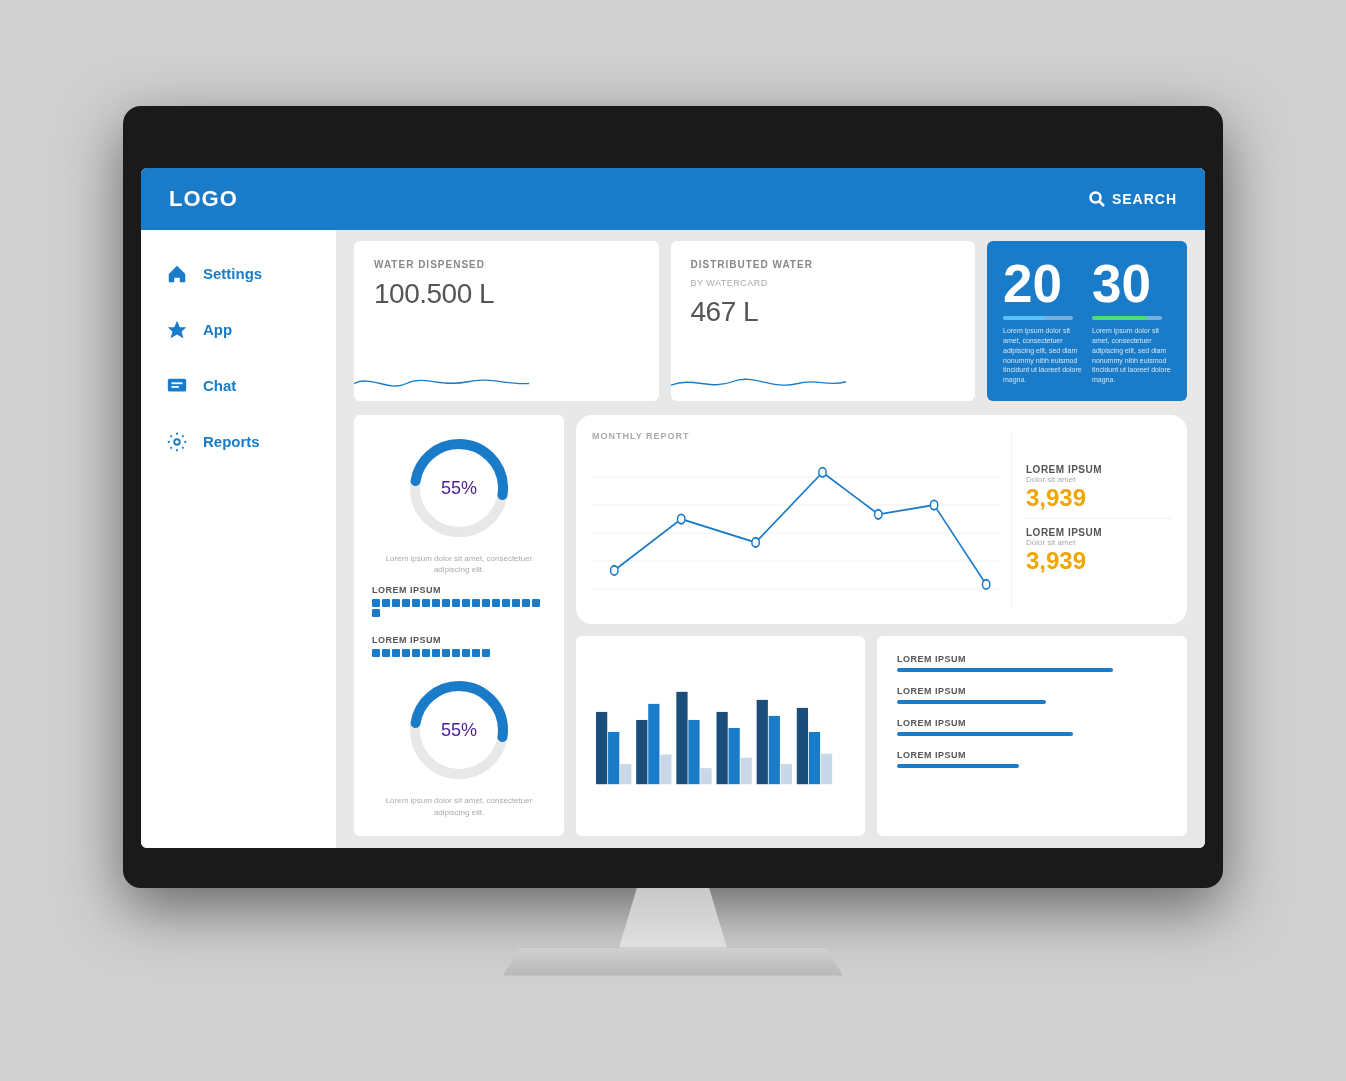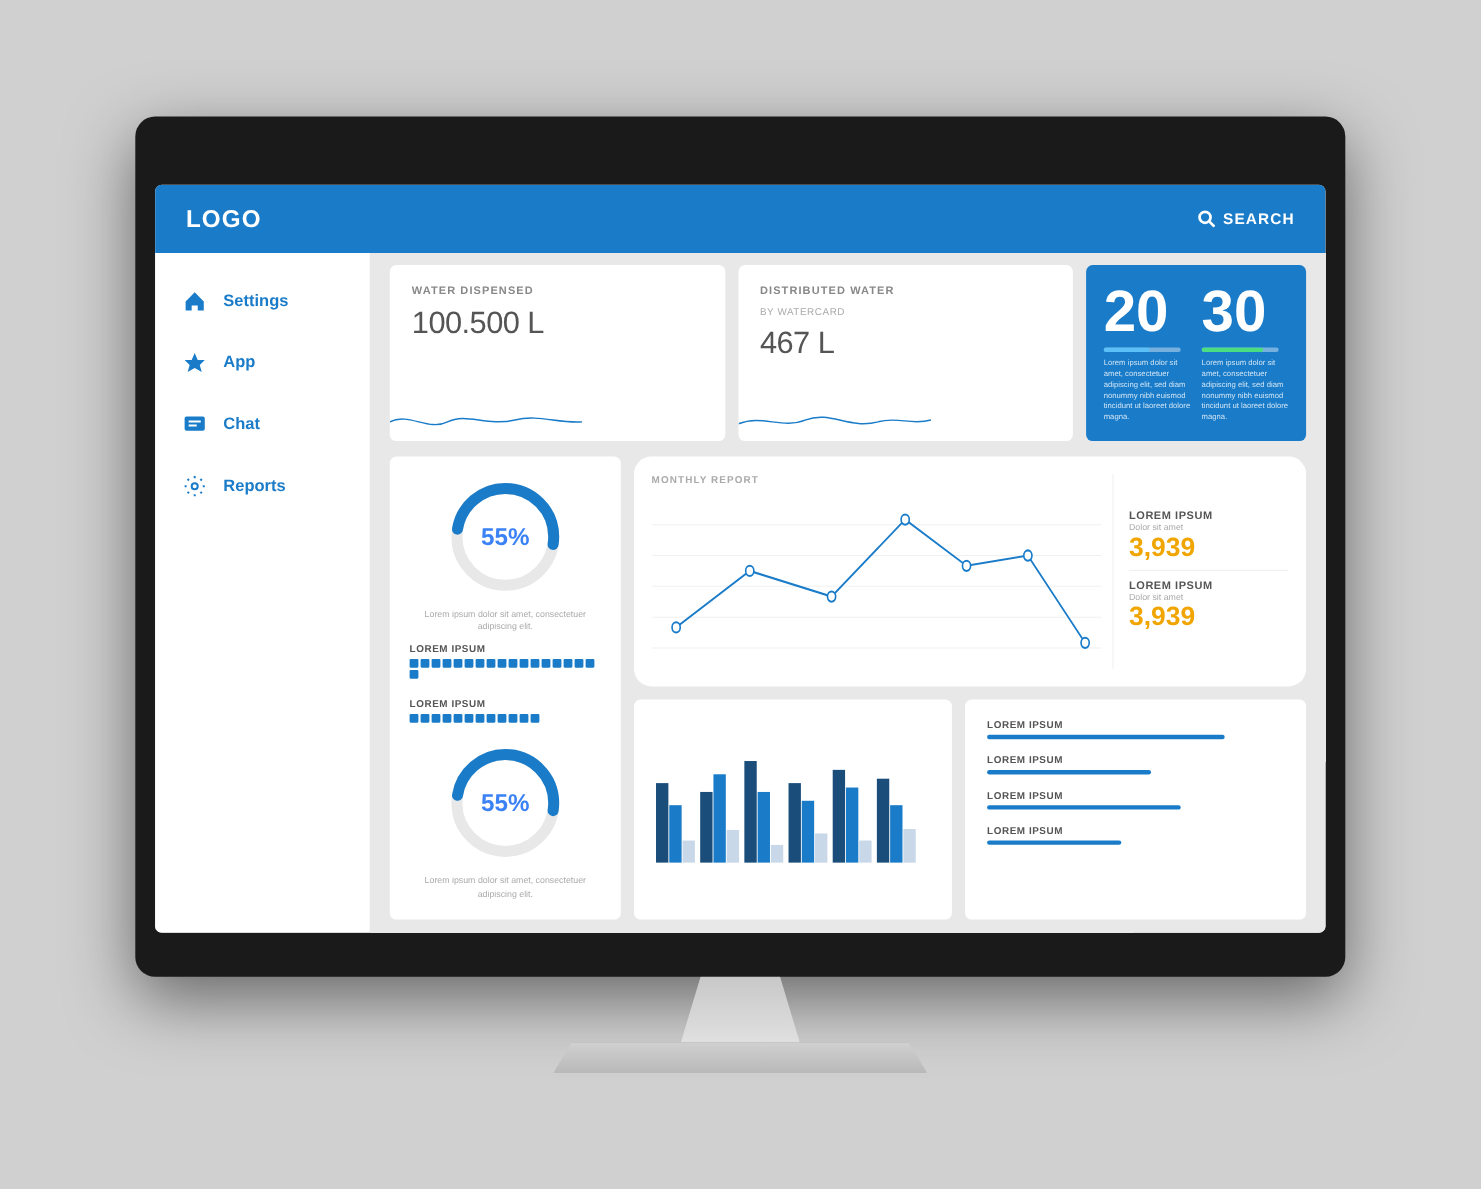--- a/index.html
+++ b/index.html
@@ -252,23 +252,23 @@
       position: relative;
       width: 110px;
       height: 110px;
     }
 
     .donut-label {
       position: absolute;
       top: 50%;
       left: 50%;
       transform: translate(-50%, -50%);
-      font-size: 22px;
-      font-weight: 700;
-      color: #3b82f6;
+      font-size: 18px;
+      font-weight: 400;
+      color: #4c1d95;
     }
 
     .donut-desc {
       font-size: 8px;
       color: #aaa;
       text-align: center;
       line-height: 1.4;
     }
 
     .progress-section {

